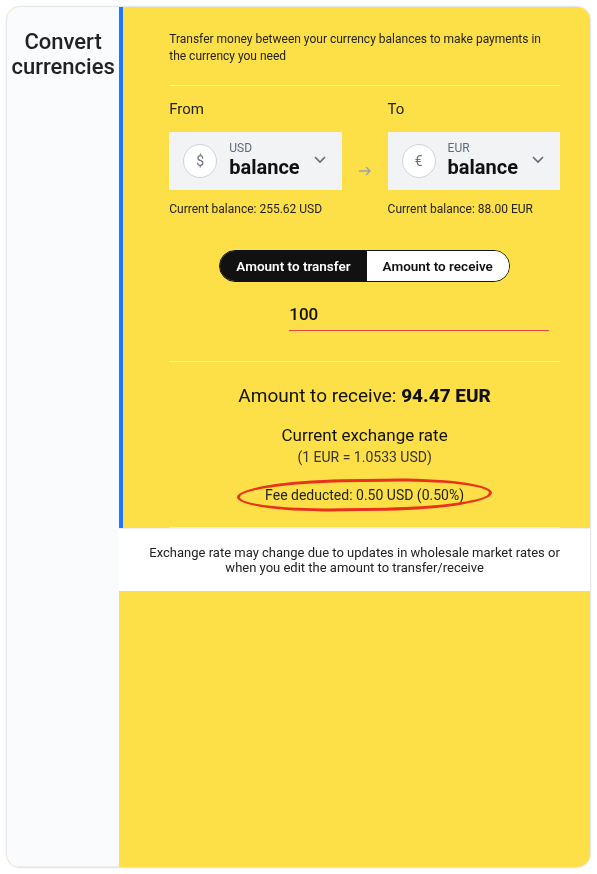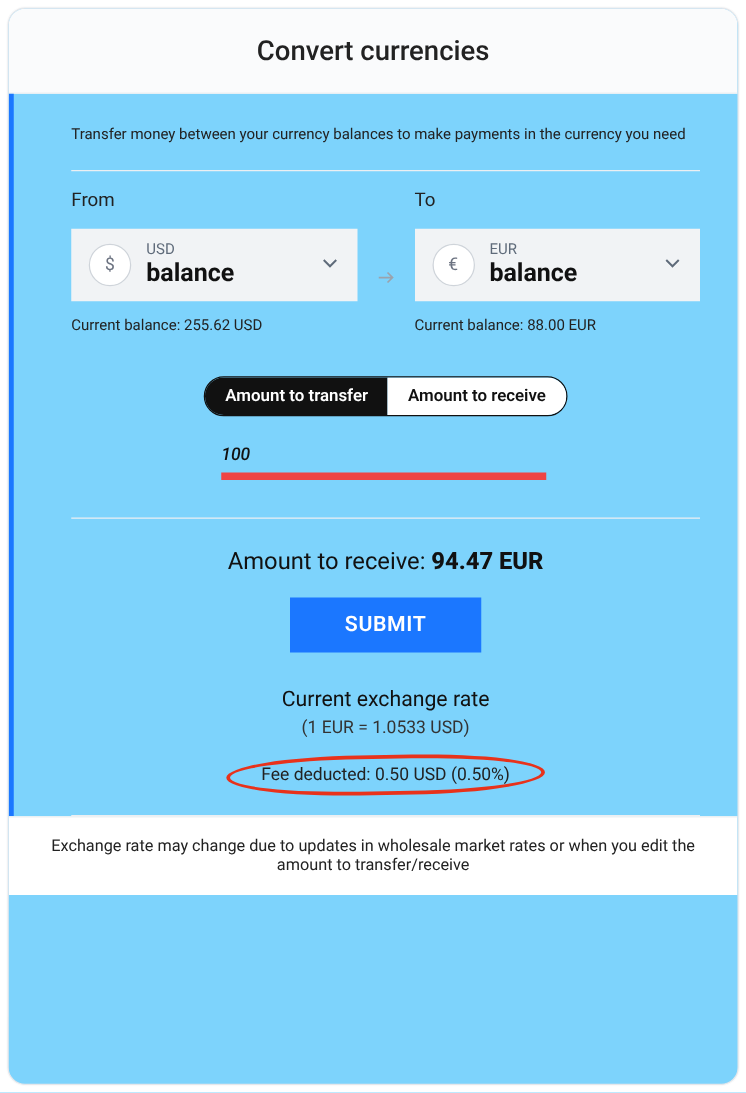--- a/index.html
+++ b/index.html
@@ -1,26 +1,26 @@
 <!DOCTYPE html>
 <html><head>
 <meta charset="utf-8">
 <style>
   * { box-sizing: border-box; margin: 0; padding: 0; font-family: -apple-system, BlinkMacSystemFont, "Segoe UI", Roboto, Arial, sans-serif; }
   body { background: #fff; width: 597px; height: 874px; }
   .card {
     margin: 6px;
     border: 1px solid #e5e7eb;
     border-radius: 14px;
-    background: #7dd3fc;
+    background: #fde047;
     height: 862px;
     overflow: hidden;
     box-shadow: 0 0 0 1px rgba(0,0,0,0.02);
     display: flex;
-    flex-direction: column;
+    flex-direction: row;
   }
   .header {
     text-align: center;
     font-size: 22px;
     font-weight: 500;
     padding: 22px 0 20px;
     border-bottom: 1px solid #eceff2;
     color: #222;
     background: #fafbfc;
   }
@@ -79,24 +79,24 @@
     font-size: 13.5px;
     font-weight: 600;
     display: flex; align-items: center;
     cursor: pointer;
   }
   .seg-on { background: #111; color: #fff; }
   .seg-off { background: #fff; color: #111; }
   .amount-block { margin: 20px 0 30px 120px; width: 260px; }
   .amount-label { font-size: 13px; color: #5f6b7a; margin-bottom: 2px; }
   .amount-input {
-    border: none; border-bottom: 6px solid #ef4444;
-    font-size: 14px; font-weight: 500; color: #111;
+    border: none; border-bottom: 1px solid #ef4444;
+    font-size: 17px; font-weight: 500; color: #111;
     background: transparent; width: 100%;
-    padding: 2px 0 6px 0; outline: none; font-style: italic;
+    padding: 2px 0 6px 0; outline: none;
   }
   .receive {
     text-align: center;
     font-size: 19px;
     color: #111;
     margin: 22px 0 18px;
   }
   .receive b { font-weight: 800; }
   .submit-wrap { display: flex; justify-content: center; margin-bottom: 28px; }
   .submit {
@@ -197,23 +197,20 @@
       <div class="amount-block">
         <input class="amount-input" value="100" style="">
       </div>
 
       <hr class="hr">
 
       <div class="receive">
         <span>Amount to receive: </span><b>94.47 EUR</b>
       </div>
 
-      <div class="submit-wrap">
-        <button class="submit">SUBMIT</button>
-      </div>
 
       <div class="rate-block">
         <div class="rate-title">Current exchange rate</div>
         <div class="rate-sub">(1 EUR = 1.0533 USD)</div>
       </div>
 
       <div class="fee-wrap">
         <div class="fee">
           <span>Fee deducted: 0.50 USD (0.50%)</span>
           <span class="fee-ring"></span>

